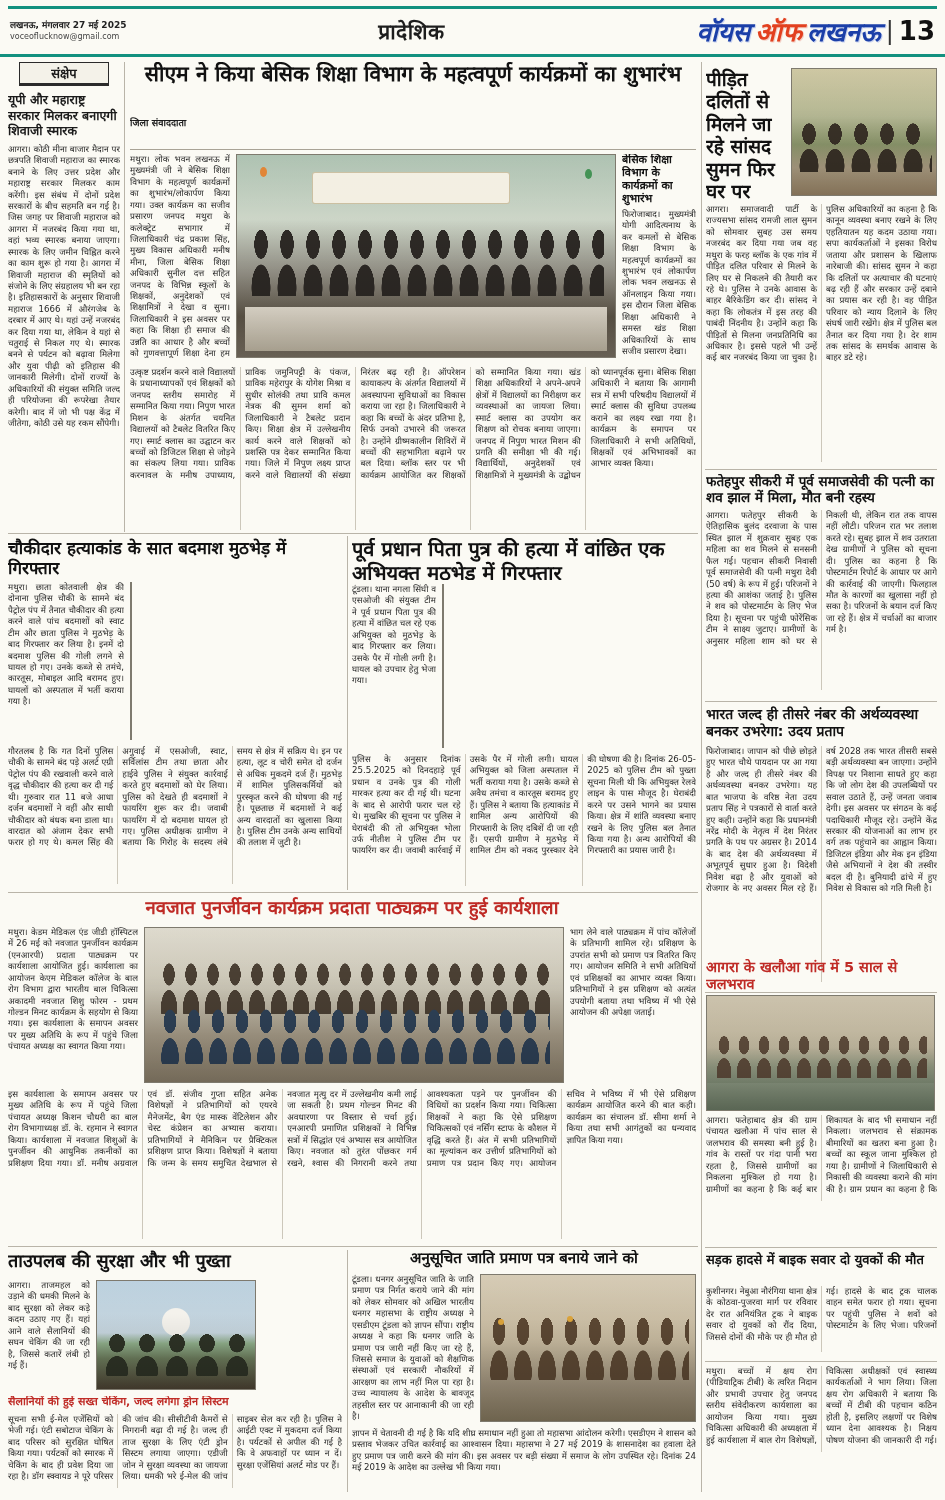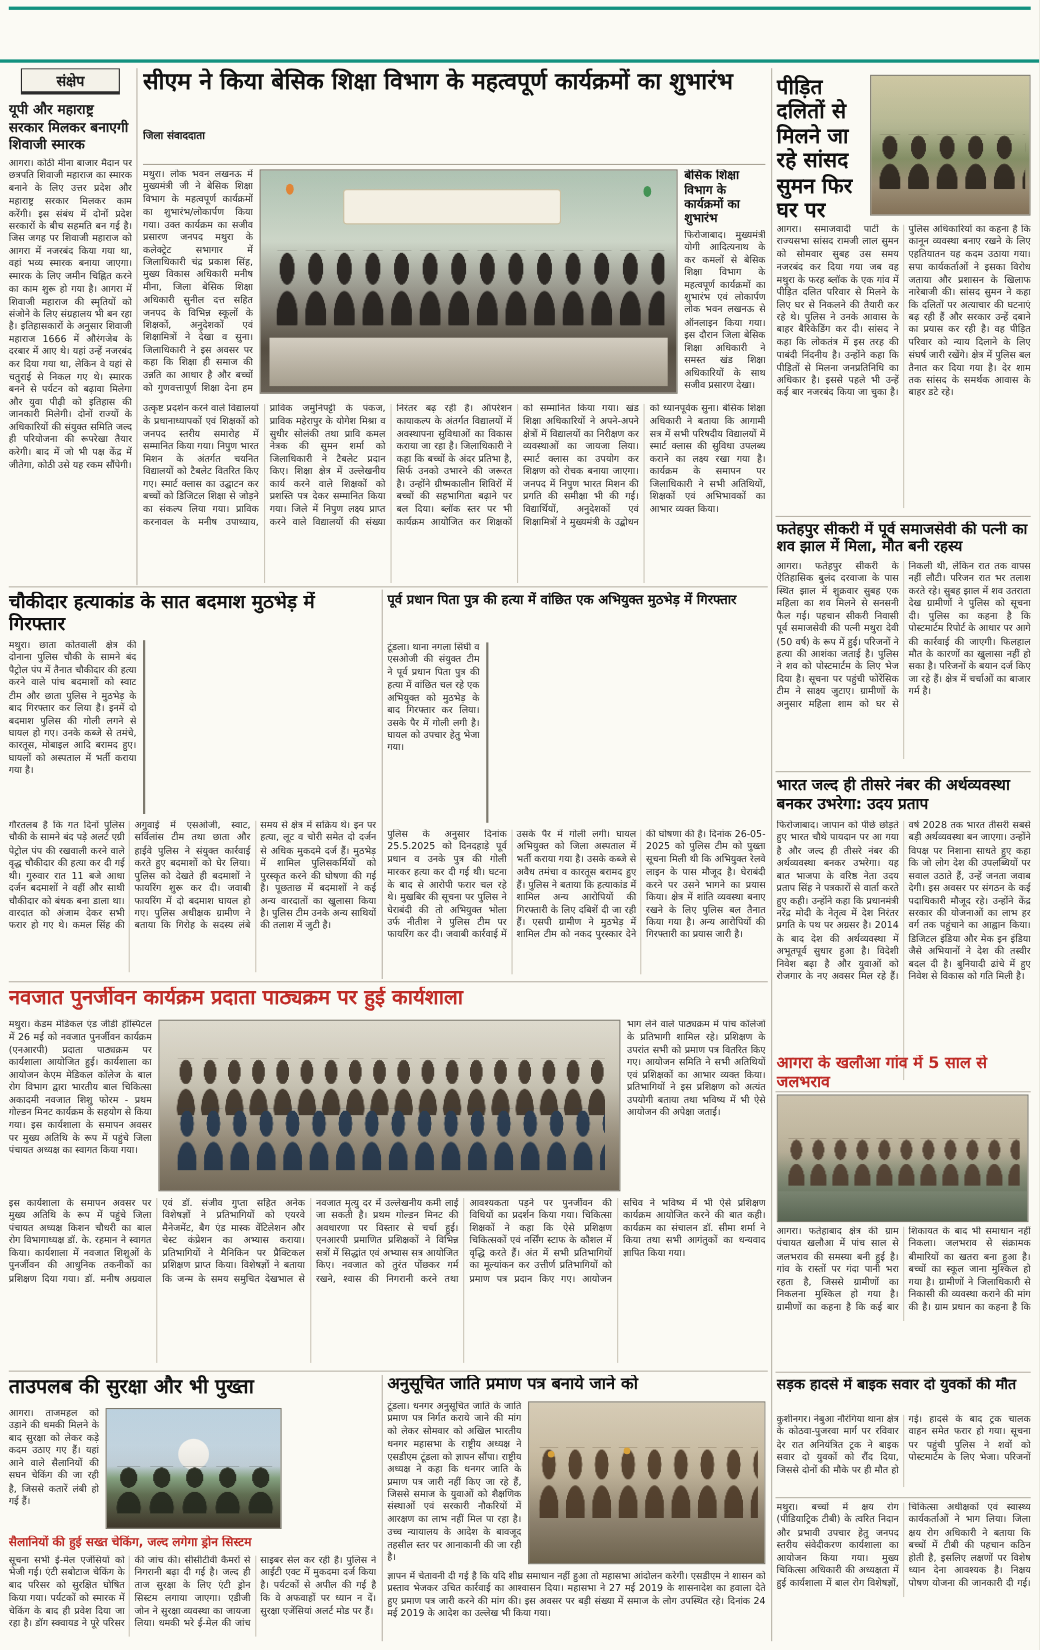--- a/index.html
+++ b/index.html
@@ -21,21 +21,21 @@
   .mh-right{display:flex;align-items:center;gap:5px;font-style:italic;font-weight:bold;font-size:26px}
   .mh-blue{color:var(--masthead_blue,#1b3fa8);text-shadow:1px 1px 0 #c9d2ef}
   .mh-red{color:var(--masthead_red,#e2401f);text-shadow:1px 1px 0 #f3cfc5}
   .mh-sep{color:#333;font-style:normal;font-weight:normal;font-size:24px}
   .mh-page{color:#111;font-style:normal;font-size:26px}
 
   
   .art{overflow:hidden}
   .hl{font-weight:bold;color:#111;line-height:1.18;overflow:hidden}
   .hl.red,.red{color:var(--headline_red,#bf2b26)}
-  .center{}
+  .center{text-align:center}
   .body{font-size:8.6px;line-height:1.33;text-align:justify;color:#262626;overflow:hidden}
   .cols2{column-count:2;column-gap:9px;column-rule:1px solid #ccc7ba}
   .cols3{column-count:3;column-gap:9px;column-rule:1px solid #ccc7ba}
   .cols5{column-count:5;column-gap:10px;column-rule:1px solid #ccc7ba}
   .byline{font-size:9.5px;font-weight:bold;border-bottom:1px solid #a9a396;padding:2px 0 20px;margin-bottom:4px}
   .row{display:flex;gap:6px;margin:4px 0}
   .colfix{flex:none;overflow:hidden}
   .colflex{flex:1;overflow:hidden}
 
   
@@ -62,20 +62,34 @@
   .ph-taj{background:radial-gradient(circle at 50% 38%, #f4f2ec 0 13%, rgba(244,242,236,0) 14%),
                      linear-gradient(180deg,#b9cfdd 0%,#c7d6df 48%,#8fae8a 58%,#6c7b5c 72%,#4d4334 100%)}
   .ph-dhangar{background:linear-gradient(180deg,#d4c9b2 0%,#c4b79d 45%,#9d907a 75%,#86795f 100%)}
 </style>
 </head>
 <body>
 
 <div class="page">
 
   <div class="abs teal" style="left:8px;right:8px;top:6px;height:2.5px"></div>
+  <div class="abs mh" style="left:10px;top:11px;width:925px;height:40px">
+    <div class="mh-left">
+      <div class="mh-date">लखनऊ, मंगलवार 27 मई 2025</div>
+      <div class="mh-email">voceoflucknow@gmail.com</div>
+    </div>
+    <div class="mh-center">प्रादेशिक</div>
+    <div class="mh-right">
+      <span class="mh-blue">वॉयस</span>
+      <span class="mh-red">ऑफ</span>
+      <span class="mh-blue">लखनऊ</span>
+      <span class="mh-sep">|</span>
+      <span class="mh-page">13</span>
+    </div>
+  </div>
   <div class="abs teal" style="left:0;right:0;top:54px;height:3px"></div>
 
   <div class="vline" style="left:124px;top:62px;height:470px"></div>
   <div class="vline" style="left:701px;top:62px;height:1430px"></div>
   <div class="vline" style="left:347px;top:536px;height:354px"></div>
   <div class="vline" style="left:347px;top:1250px;height:242px"></div>
   <div class="hline" style="top:533px;left:8px;width:690px"></div>
   <div class="hline" style="top:892px;left:8px;width:690px"></div>
   <div class="hline" style="top:1246px;left:8px;width:690px"></div>
   <div class="hline" style="top:469px;left:705px;width:232px"></div>
@@ -132,21 +146,21 @@
       <div class="photo ph-chowkidar colflex" style="height:158px">
         <div class="banner" style="right:6%;top:6%;width:34%;height:26%;background:#8f2f26;opacity:.85"></div>
         <div class="pp" style="top:34%;height:38%;--pc:#24364a"></div>
         <div class="strip" style="left:3%;right:3%;bottom:4%;height:20%;background:linear-gradient(#ece4d3,#c6bca6)"></div>
       </div>
     </div>
     <div class="body cols3" style="height:138px;margin-top:4px">गौरतलब है कि गत दिनों पुलिस चौकी के सामने बंद पड़े अलर्ट एग्री पेट्रोल पंप की रखवाली करने वाले वृद्ध चौकीदार की हत्या कर दी गई थी। गुरुवार रात 11 बजे आधा दर्जन बदमाशों ने वहीं और साथी चौकीदार को बंधक बना डाला था। वारदात को अंजाम देकर सभी फरार हो गए थे। कमल सिंह की अगुवाई में एसओजी, स्वाट, सर्विलांस टीम तथा छाता और हाईवे पुलिस ने संयुक्त कार्रवाई करते हुए बदमाशों को घेर लिया। पुलिस को देखते ही बदमाशों ने फायरिंग शुरू कर दी। जवाबी फायरिंग में दो बदमाश घायल हो गए। पुलिस अधीक्षक ग्रामीण ने बताया कि गिरोह के सदस्य लंबे समय से क्षेत्र में सक्रिय थे। इन पर हत्या, लूट व चोरी समेत दो दर्जन से अधिक मुकदमे दर्ज हैं। मुठभेड़ में शामिल पुलिसकर्मियों को पुरस्कृत करने की घोषणा की गई है। पूछताछ में बदमाशों ने कई अन्य वारदातों का खुलासा किया है। पुलिस टीम उनके अन्य साथियों की तलाश में जुटी है।</div>
   </section>
 
   <section class="abs art" style="left:352px;top:538px;width:344px;height:350px">
-    <h2 class="hl" style="font-size:12px;height:42px">पूर्व प्रधान पिता पुत्र की हत्या में वांछित एक अभियुक्त मुठभेड़ में गिरफ्तार</h2>
+    <h2 class="hl" style="font-size:20px;height:42px">पूर्व प्रधान पिता पुत्र की हत्या में वांछित एक अभियुक्त मुठभेड़ में गिरफ्तार</h2>
     <div class="row" style="height:166px">
       <div class="colfix body" style="width:84px;height:164px">टूंडला। थाना नगला सिंघी व एसओजी की संयुक्त टीम ने पूर्व प्रधान पिता पुत्र की हत्या में वांछित चल रहे एक अभियुक्त को मुठभेड़ के बाद गिरफ्तार कर लिया। उसके पैर में गोली लगी है। घायल को उपचार हेतु भेजा गया।</div>
       <div class="photo ph-pradhan colflex" style="height:164px">
         <div class="pp" style="top:30%;height:46%;--pc:#b9a87e"></div>
         <div class="strip" style="left:0;right:0;bottom:0;height:16%;background:linear-gradient(#3c4434,#242b20)"></div>
       </div>
     </div>
     <div class="body cols3" style="height:132px;margin-top:4px">पुलिस के अनुसार दिनांक 25.5.2025 को दिनदहाड़े पूर्व प्रधान व उनके पुत्र की गोली मारकर हत्या कर दी गई थी। घटना के बाद से आरोपी फरार चल रहे थे। मुखबिर की सूचना पर पुलिस ने घेराबंदी की तो अभियुक्त भोला उर्फ नीतीश ने पुलिस टीम पर फायरिंग कर दी। जवाबी कार्रवाई में उसके पैर में गोली लगी। घायल अभियुक्त को जिला अस्पताल में भर्ती कराया गया है। उसके कब्जे से अवैध तमंचा व कारतूस बरामद हुए हैं। पुलिस ने बताया कि हत्याकांड में शामिल अन्य आरोपियों की गिरफ्तारी के लिए दबिशें दी जा रही हैं। एसपी ग्रामीण ने मुठभेड़ में शामिल टीम को नकद पुरस्कार देने की घोषणा की है। दिनांक 26-05-2025 को पुलिस टीम को पुख्ता सूचना मिली थी कि अभियुक्त रेलवे लाइन के पास मौजूद है। घेराबंदी करने पर उसने भागने का प्रयास किया। क्षेत्र में शांति व्यवस्था बनाए रखने के लिए पुलिस बल तैनात किया गया है। अन्य आरोपियों की गिरफ्तारी का प्रयास जारी है।</div>
   </section>
 

